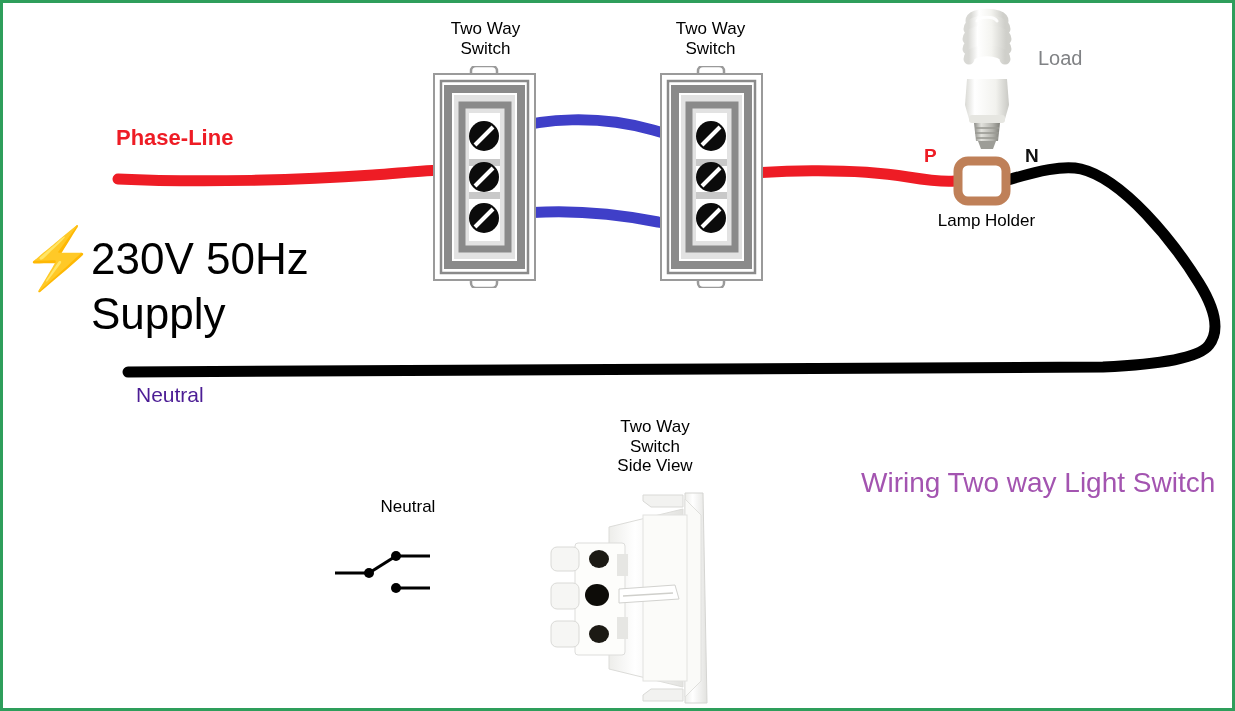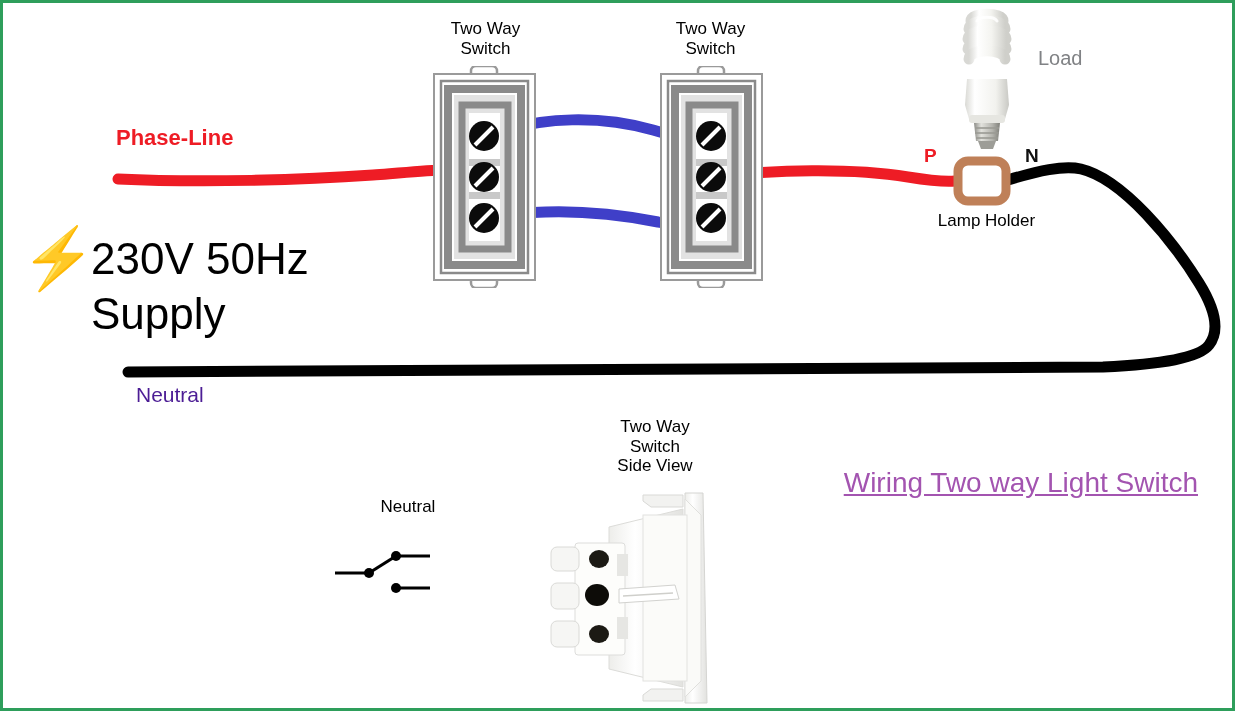--- a/index.html
+++ b/index.html
@@ -96,28 +96,27 @@
     left: 341px;
     top: 494px;
     width: 128px;
   }
   #label-side-view {
     left: 592px;
     top: 414px;
     width: 120px;
   }
   #diagram-title {
-    left: 830px;
+    left: 858px;
     top: 461px;
     width: 365px;
     color: #a354b0;
     font-size: 28px;
-    text-align: right;
+    text-align: left;
     line-height: 1.35;
-    text-decoration: underline;
   }
   #watermark {
     left: 30px;
     top: 615px;
     font-size: 23px;
   }
   #watermark .wm-a { color: #3b3bc4; }
   #watermark .wm-b { color: #ea19d6; }
   .bolt {
     position: absolute;

